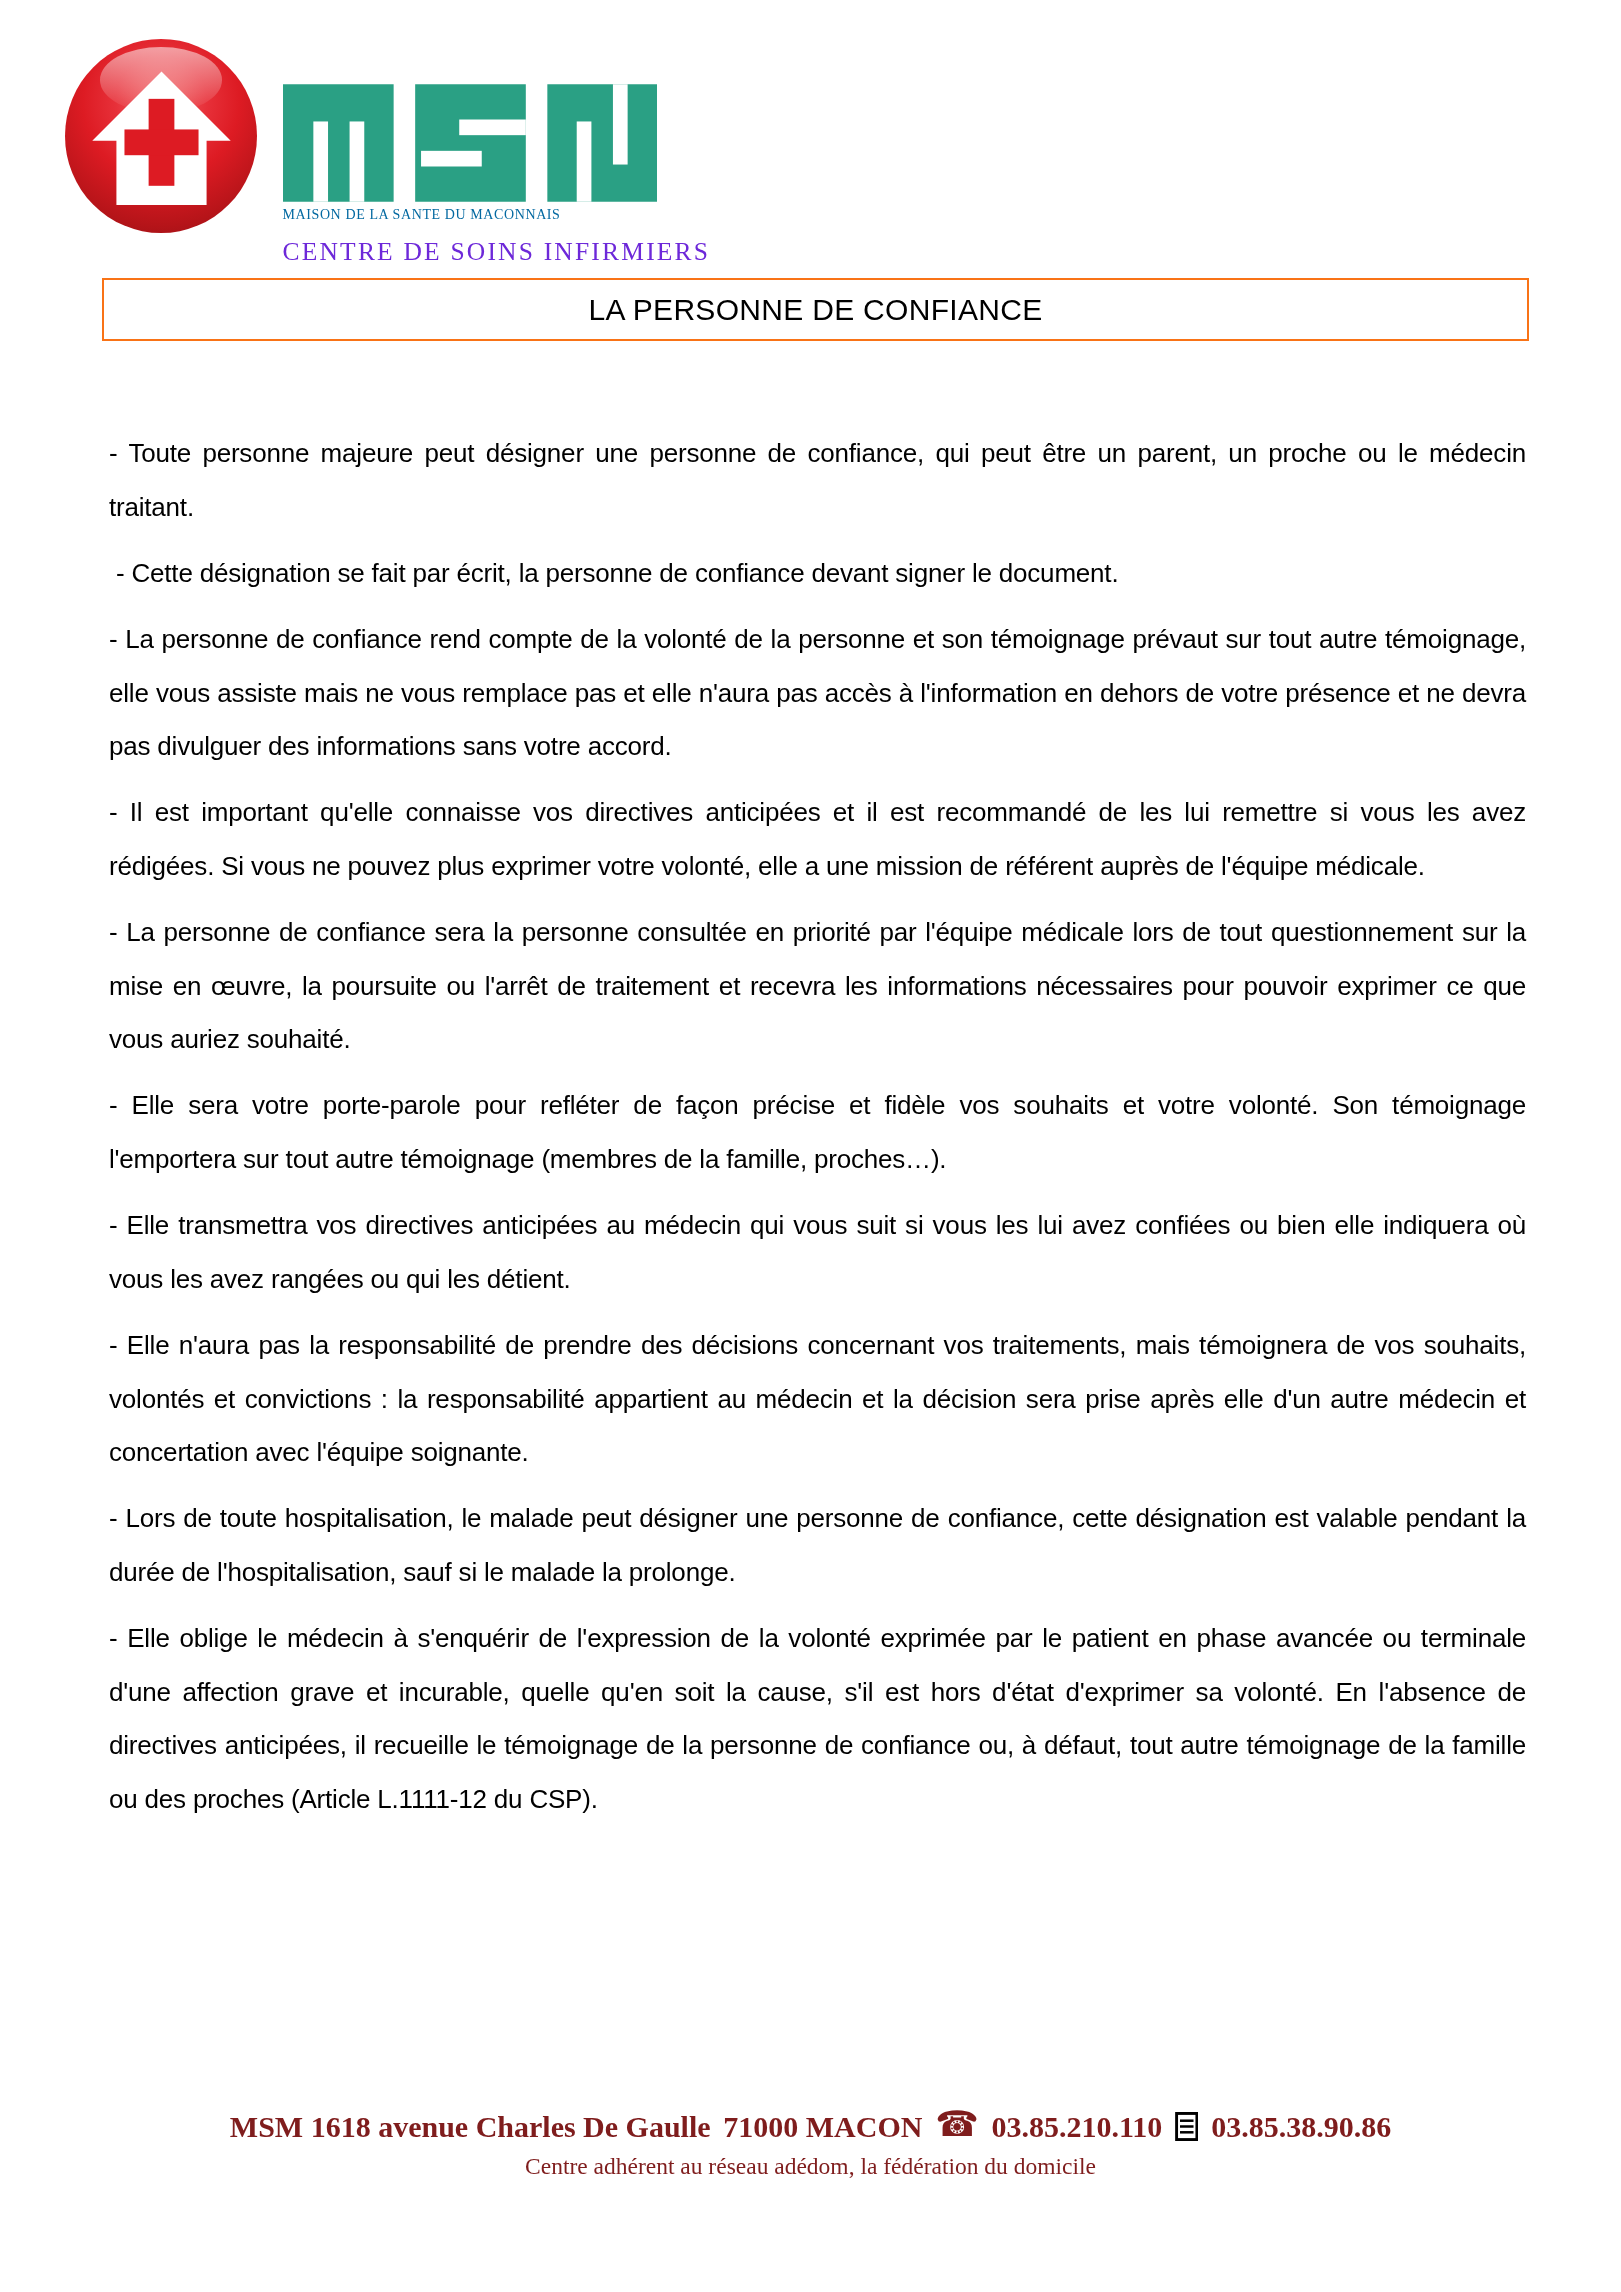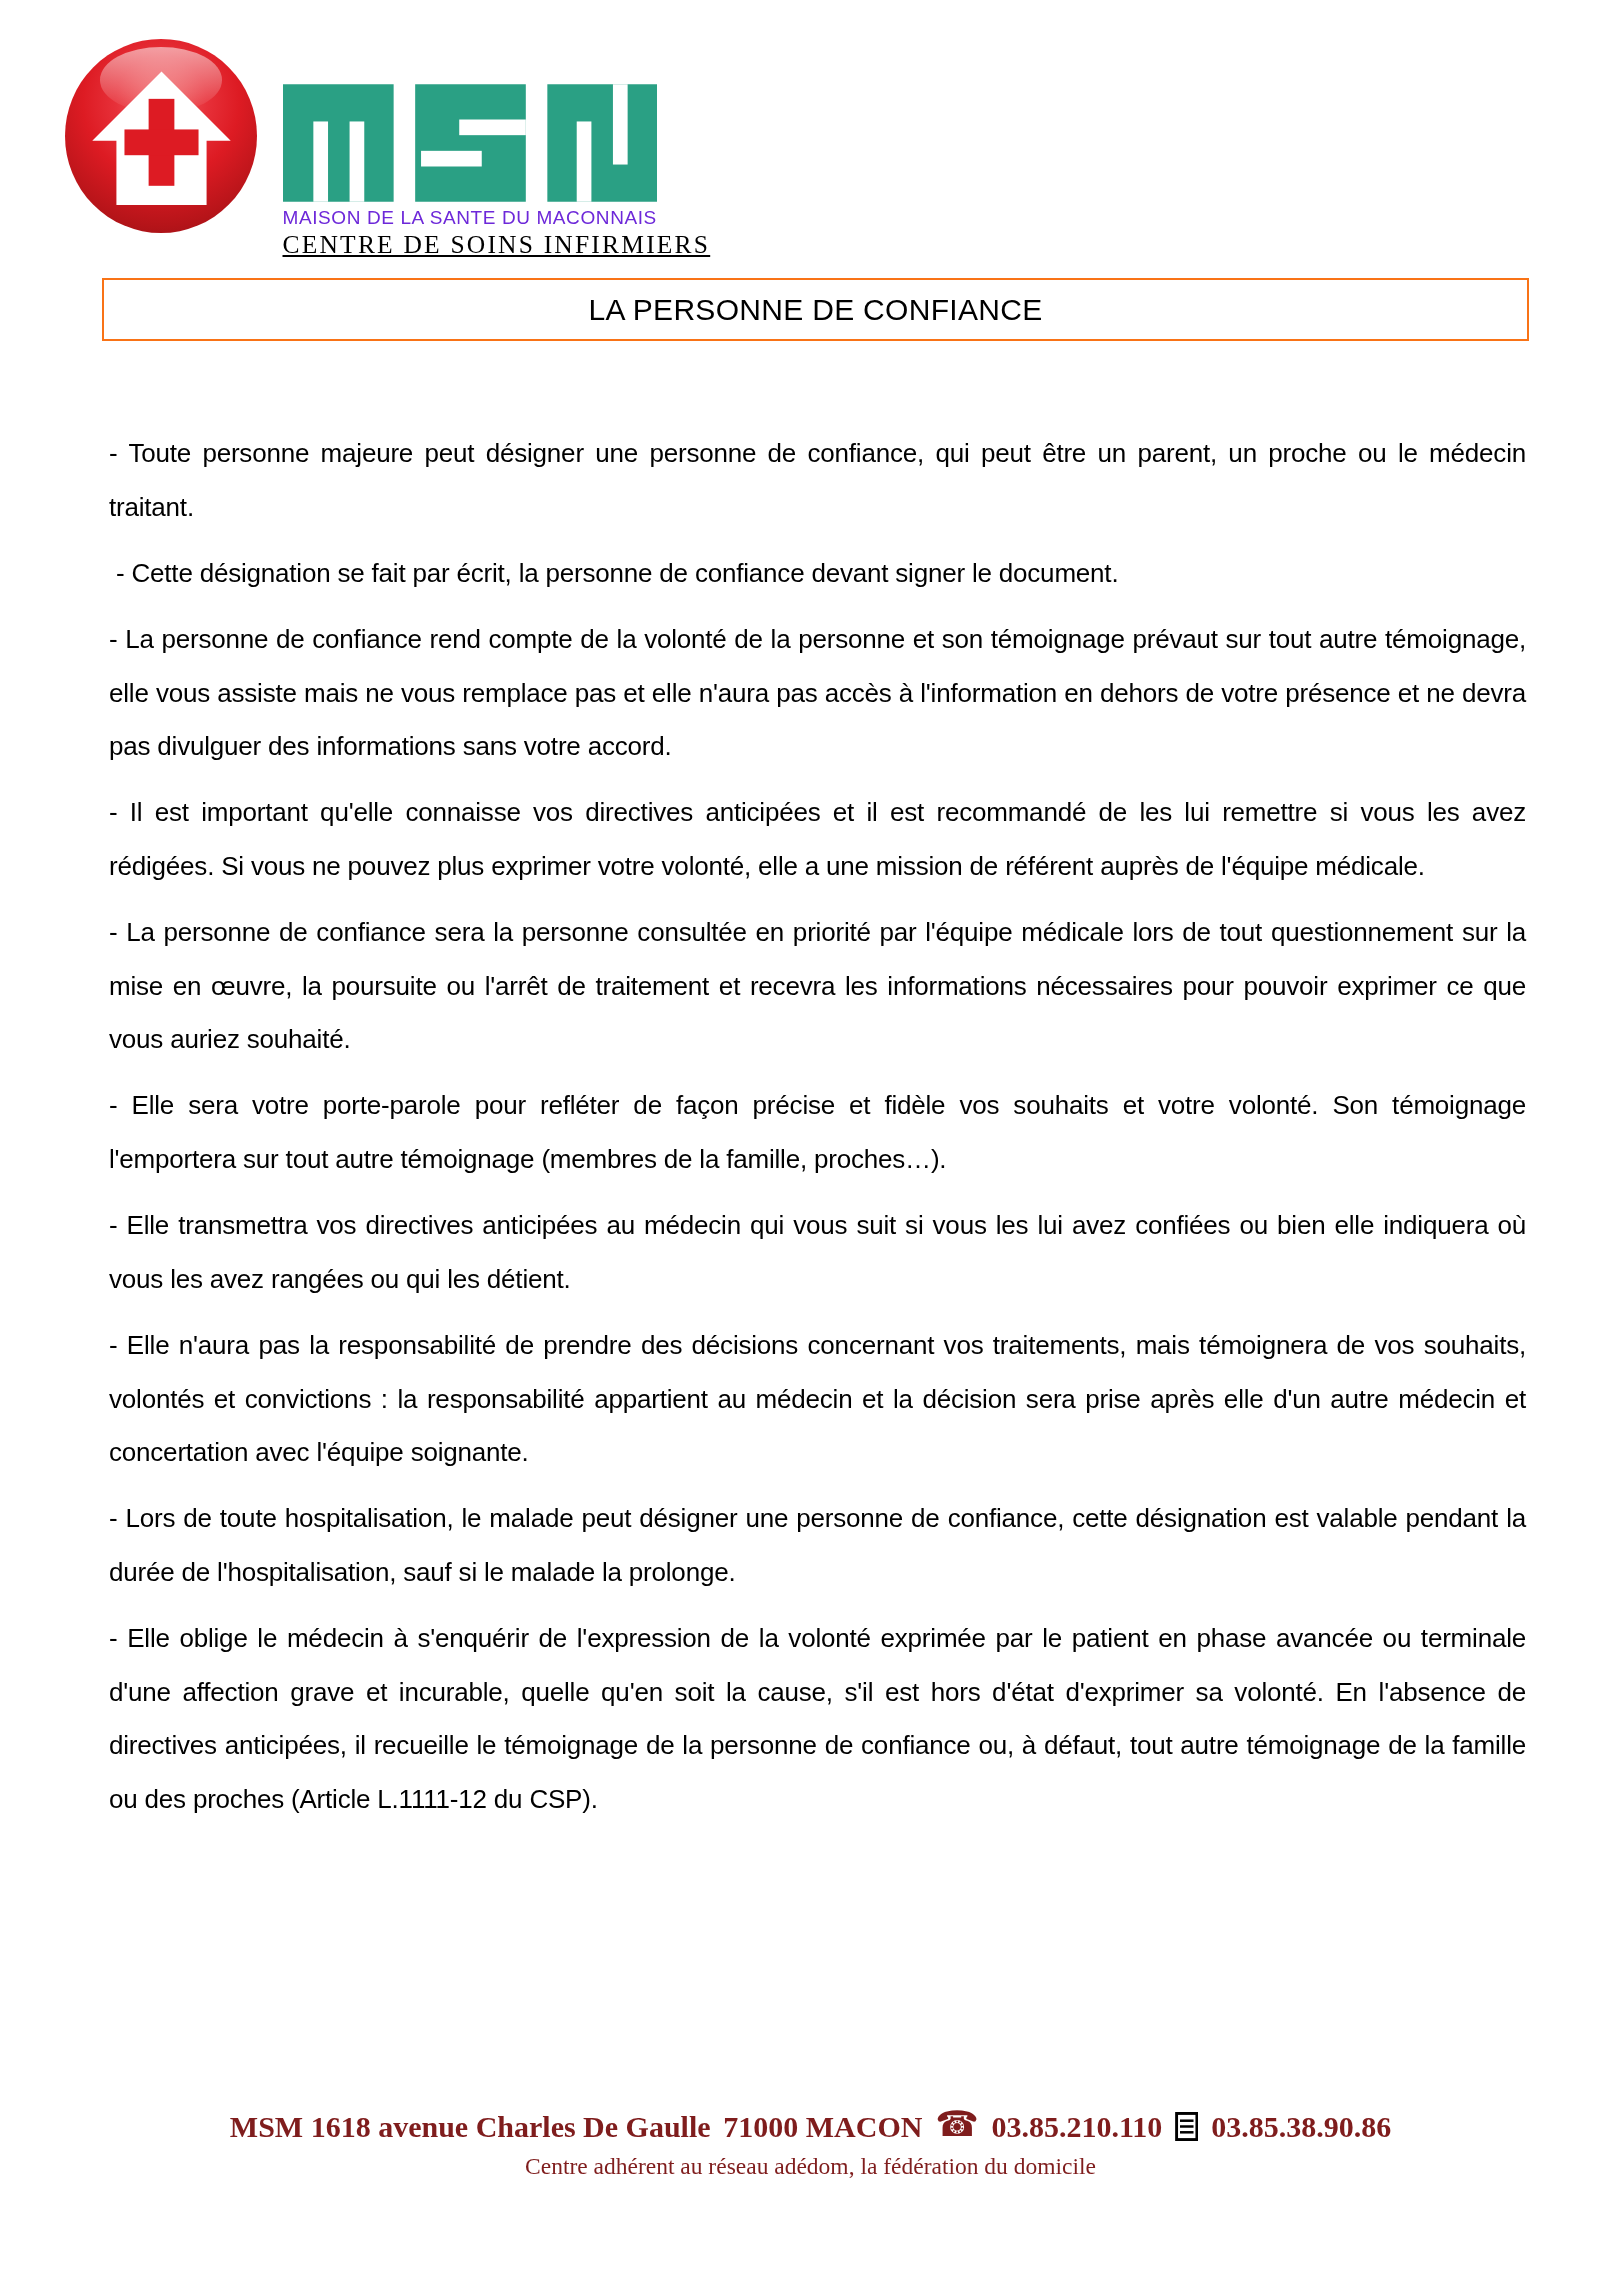--- a/index.html
+++ b/index.html
@@ -38,35 +38,34 @@
     width: 64%;
     height: 34%;
     border-radius: 50%;
     background: linear-gradient(rgba(255,255,255,0.55), rgba(255,255,255,0));
   }
   .logo-badge svg { position: absolute; left: 15.7px; top: 17.6px; }
 
   .logotype { margin-left: 25.5px; margin-top: 45px; width: 374px; }
   .logotype svg { display: block; }
   .logo-sub1 {
-    font-family: Liberation Sans, sans-serif;
-    font-size: 19px;
+    font-family: Liberation Serif, serif;
+    font-size: 14px;
     letter-spacing: 0.6px;
     white-space: nowrap;
     margin-top: 4.9px;
-    color: #6d28d9;
+    color: #0369a1;
   }
   .logo-sub2 {
     font-family: "Liberation Serif", serif;
     font-size: 25.5px;
     letter-spacing: 2.2px;
     white-space: nowrap;
-    margin-top: 1px;
-    color: #000000;
-    text-decoration: underline;
+    margin-top: 14px;
+    color: #6d28d9;
   }
 
   
   .title-box {
     position: absolute;
     left: 102px;
     right: 92px;
     top: 278px;
     height: 59px;
     border: 2px solid #f97316;

